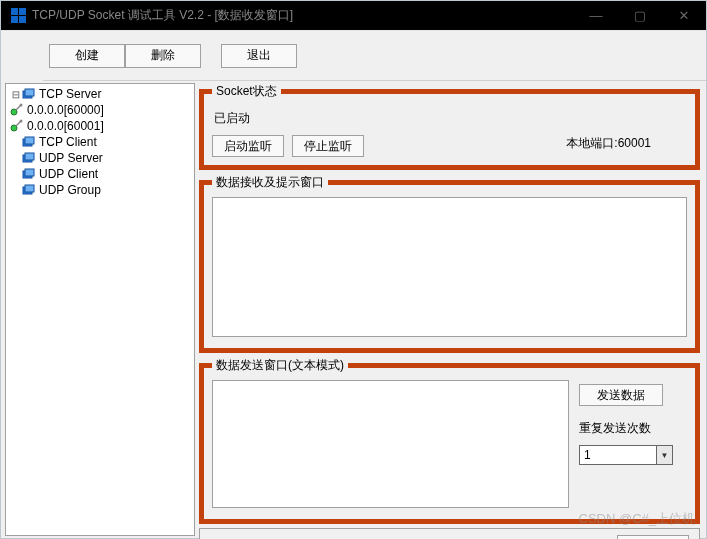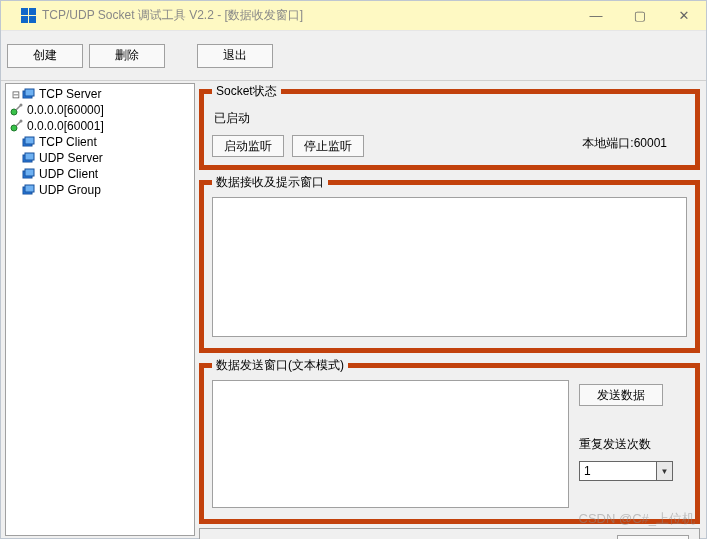--- a/index.html
+++ b/index.html
@@ -14,24 +14,24 @@
     .window {
       border: 1px solid #bfc7d1;
       width: 707px;
       height: 539px;
       display: flex;
       flex-direction: column;
       background: #f0f0f0;
     }
     .titlebar {
       height: 30px;
-      background: #fef9c3;
-      display: flex;
-      align-items: center;
-      padding-left: 20px;
+      background: #000000;
+      display: flex;
+      align-items: center;
+      padding-left: 10px;
       border-bottom: 1px solid #e6e6e6;
     }
     .app-icon {
       display: inline-grid;
       grid-template-columns: 7px 7px;
       grid-template-rows: 7px 7px;
       gap: 1px;
       margin-right: 6px;
     }
     .app-icon span { background: #1067c9; }
@@ -49,21 +49,22 @@
       color: #666;
       font-size: 13px;
     }
     .toolbar {
       height: 50px;
       background: #f0f0f0;
       display: flex;
       align-items: center;
       padding: 4px 6px;
       border-bottom: 1px solid #d0d0d0;
-      gap: 6px;
+      gap: 0;
+      margin-left: 42px;
     }
     .btn {
       background: #f9f9f9;
       border: 1px solid #a0a0a0;
       height: 22px;
       min-width: 72px;
       font-size: 12px;
       cursor: pointer;
       padding: 0 10px;
     }
@@ -127,21 +128,21 @@
     .status-row {
       padding: 4px 2px 8px 2px;
     }
     .btn-row {
       display: flex;
       align-items: flex-start;
       gap: 8px;
     }
     .port-label {
       margin-left: auto;
-      margin-right: 20px;
+      margin-right: 36px;
     }
     .recv-area textarea, .send-area textarea {
       width: 100%;
       border: 1px solid #a0a0a0;
       background: #fff;
       resize: none;
       font-family: inherit;
       font-size: 12px;
     }
     .recv-area textarea { height: 140px; }
@@ -152,21 +153,21 @@
     .send-area textarea { height: 128px; }
     .send-left { flex: 1; }
     .send-right {
       width: 108px;
       display: flex;
       flex-direction: column;
       gap: 8px;
       padding-top: 4px;
     }
     .send-right .btn { width: 84px; align-self: flex-start; }
-    .repeat-label { margin-top: 22px; }
+    .repeat-label { margin-top: 6px; }
     .repeat-input {
       display: flex;
     }
     .repeat-input input {
       width: 78px;
       height: 20px;
       border: 1px solid #666;
       padding: 0 4px;
       font-size: 12px;
     }

